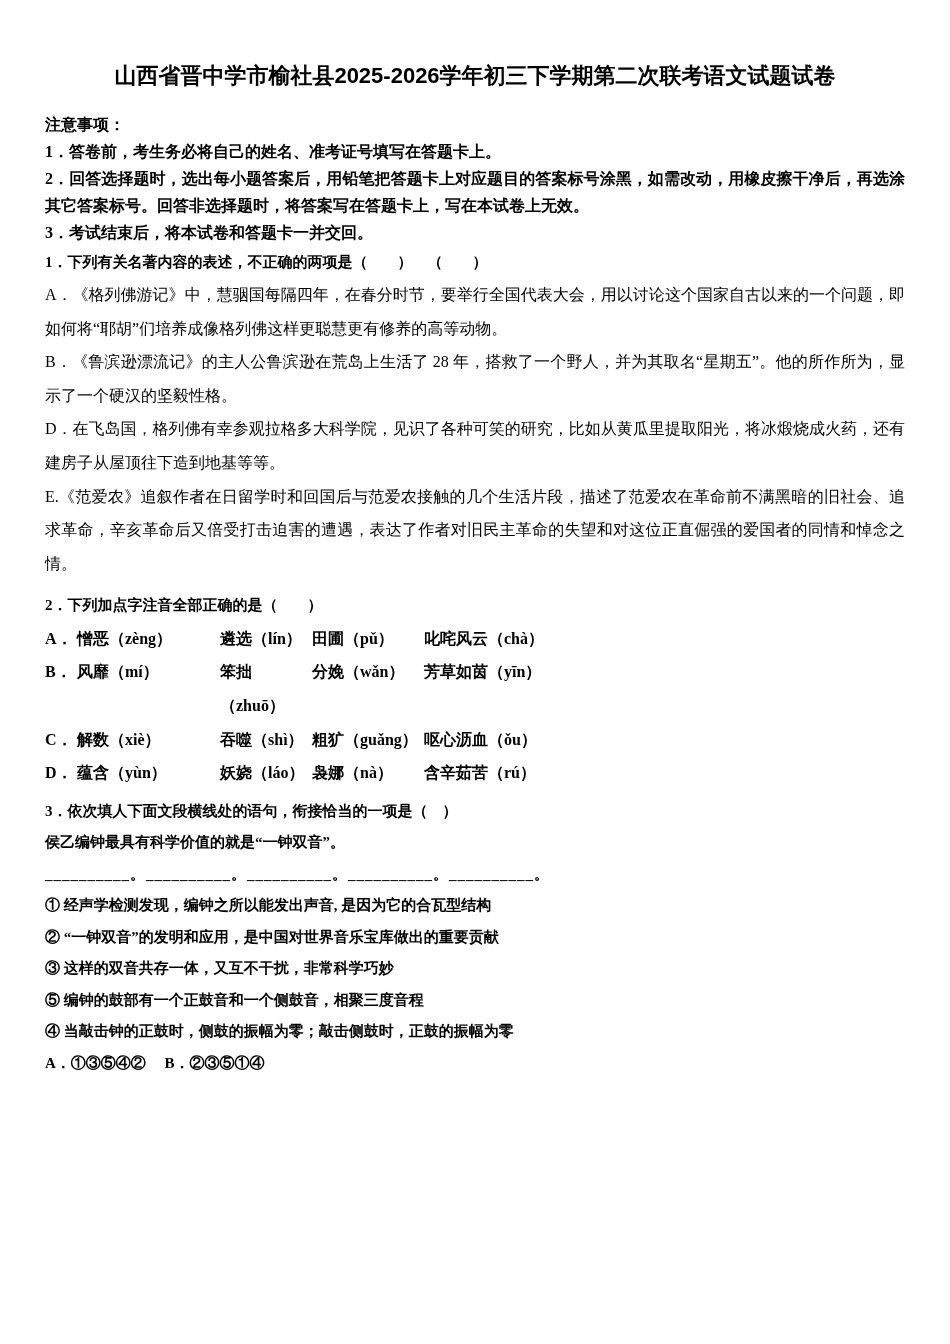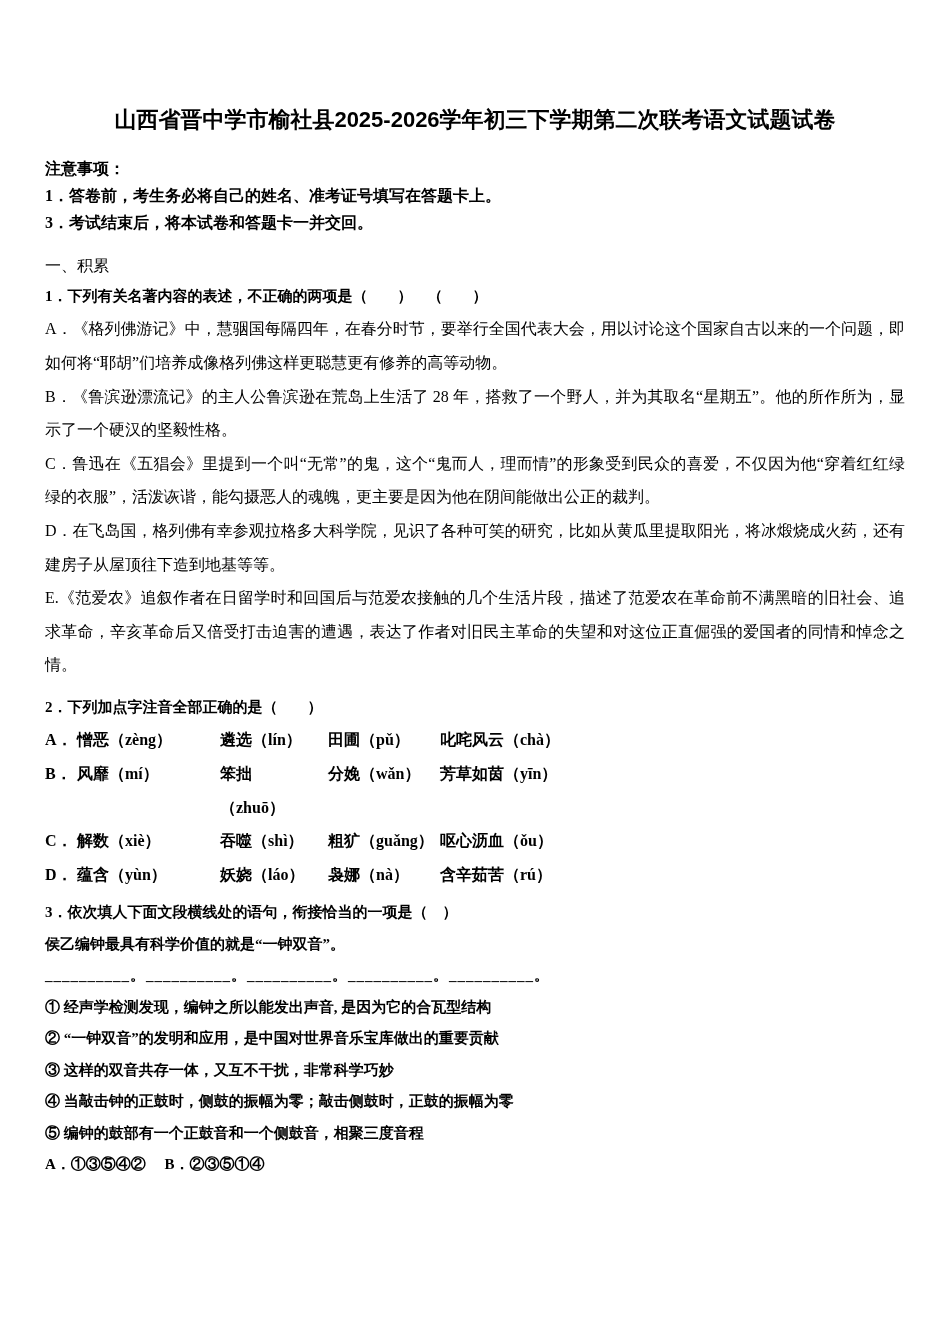--- a/index.html
+++ b/index.html
@@ -2,21 +2,21 @@
 <html><head>
 <meta charset="utf-8">
 <style>
   * { margin:0; padding:0; box-sizing:border-box; }
   html, body { background:#ffffff; }
   body {
     width:950px; height:1344px; overflow:hidden;
     font-family:"Liberation Serif","DejaVu Serif",serif;
     color:#000000;
   }
-  .page { padding:106px 45px 0 45px; }
+  .page { padding:62px 45px 0 45px; }
 
   .doc-title {
     font-family:"Liberation Sans","DejaVu Sans",sans-serif;
     font-size:22px; font-weight:bold; text-align:center;
     line-height:1.3; margin-bottom:20px;
   }
 
   .notice p {
     font-size:16px; line-height:1.7; font-weight:700;
     text-align:justify; text-justify:inter-character;
@@ -34,45 +34,44 @@
     text-align:justify; text-justify:inter-character;
   }
 
   .q2-block { margin-top:10px; }
   .q3-block { margin-top:6px; }
 
   .pinyin-row { font-size:16px; line-height:2.1; font-weight:600; display:flex; }
   .pinyin-row .plabel { width:32px; flex:0 0 auto; }
   .pinyin-row .c1 { width:143px; flex:0 0 auto; }
   .pinyin-row .c2 { width:92px;  flex:0 0 auto; }
-  .pinyin-row .c3 { width:112px; flex:0 0 auto;margin-left:16px; }
+  .pinyin-row .c3 { width:112px; flex:0 0 auto; }
   .pinyin-row .c4 { flex:1 1 auto; }
 
   .blanks { letter-spacing:1px; }
 </style>
 </head>
 <body>
 
 <div class="page">
 
   <h1 class="doc-title">山西省晋中学市榆社县2025-2026学年初三下学期第二次联考语文试题试卷</h1>
 
   <div class="notice">
     <p>注意事项：</p>
     <p>1．答卷前，考生务必将自己的姓名、准考证号填写在答题卡上。</p>
+    <p>2．回答选择题时，选出每小题答案后，用铅笔把答题卡上对应题目的答案标号涂黑，如需改动，用橡皮擦干净后，再选涂其它答案标号。回答非选择题时，将答案写在答题卡上，写在本试卷上无效。</p>
     <p>3．考试结束后，将本试卷和答题卡一并交回。</p>
   </div>
 
-  <p class="section-heading">一、积累</p>
 
   <div class="question">
     <p class="stem">1．下列有关名著内容的表述，不正确的两项是（　　）　（　　）</p>
     <p class="option">A．《格列佛游记》中，慧骃国每隔四年，在春分时节，要举行全国代表大会，用以讨论这个国家自古以来的一个问题，即如何将“耶胡”们培养成像格列佛这样更聪慧更有修养的高等动物。</p>
     <p class="option">B．《鲁滨逊漂流记》的主人公鲁滨逊在荒岛上生活了 28 年，搭救了一个野人，并为其取名“星期五”。他的所作所为，显示了一个硬汉的坚毅性格。</p>
-    <p class="option">C．鲁迅在《五猖会》里提到一个叫“无常”的鬼，这个“鬼而人，理而情”的形象受到民众的喜爱，不仅因为他“穿着红红绿绿的衣服”，活泼诙谐，能勾摄恶人的魂魄，更主要是因为他在阴间能做出公正的裁判。</p>
     <p class="option">D．在飞岛国，格列佛有幸参观拉格多大科学院，见识了各种可笑的研究，比如从黄瓜里提取阳光，将冰煅烧成火药，还有建房子从屋顶往下造到地基等等。</p>
     <p class="option">E.《范爱农》追叙作者在日留学时和回国后与范爱农接触的几个生活片段，描述了范爱农在革命前不满黑暗的旧社会、追求革命，辛亥革命后又倍受打击迫害的遭遇，表达了作者对旧民主革命的失望和对这位正直倔强的爱国者的同情和悼念之情。</p>
   </div>
 
   <div class="question q2-block">
     <p class="stem">2．下列加点字注音全部正确的是（　　）</p>
 
     <div class="pinyin-row">
       <span class="plabel">A．</span>
       <span class="c1">憎恶（zèng）</span>
@@ -103,18 +102,18 @@
     </div>
   </div>
 
   <div class="question q3-block">
     <p class="stem">3．依次填人下面文段横线处的语句，衔接恰当的一项是（　）</p>
     <p class="content-line">侯乙编钟最具有科学价值的就是“一钟双音”。</p>
     <p class="content-line blanks">__________。__________。__________。__________。__________。</p>
     <p class="content-line">① 经声学检测发现，编钟之所以能发出声音, 是因为它的合瓦型结构</p>
     <p class="content-line">② “一钟双音”的发明和应用，是中国对世界音乐宝库做出的重要贡献</p>
     <p class="content-line">③ 这样的双音共存一体，又互不干扰，非常科学巧妙</p>
+    <p class="content-line">⑤ 编钟的鼓部有一个正鼓音和一个侧鼓音，相聚三度音程</p>
     <p class="content-line">④ 当敲击钟的正鼓时，侧鼓的振幅为零；敲击侧鼓时，正鼓的振幅为零</p>
-    <p class="content-line">⑤ 编钟的鼓部有一个正鼓音和一个侧鼓音，相聚三度音程</p>
     <p class="content-line">A．①③⑤④②　 B．②③⑤①④</p>
   </div>
 
 </div>
 
 </body></html>

